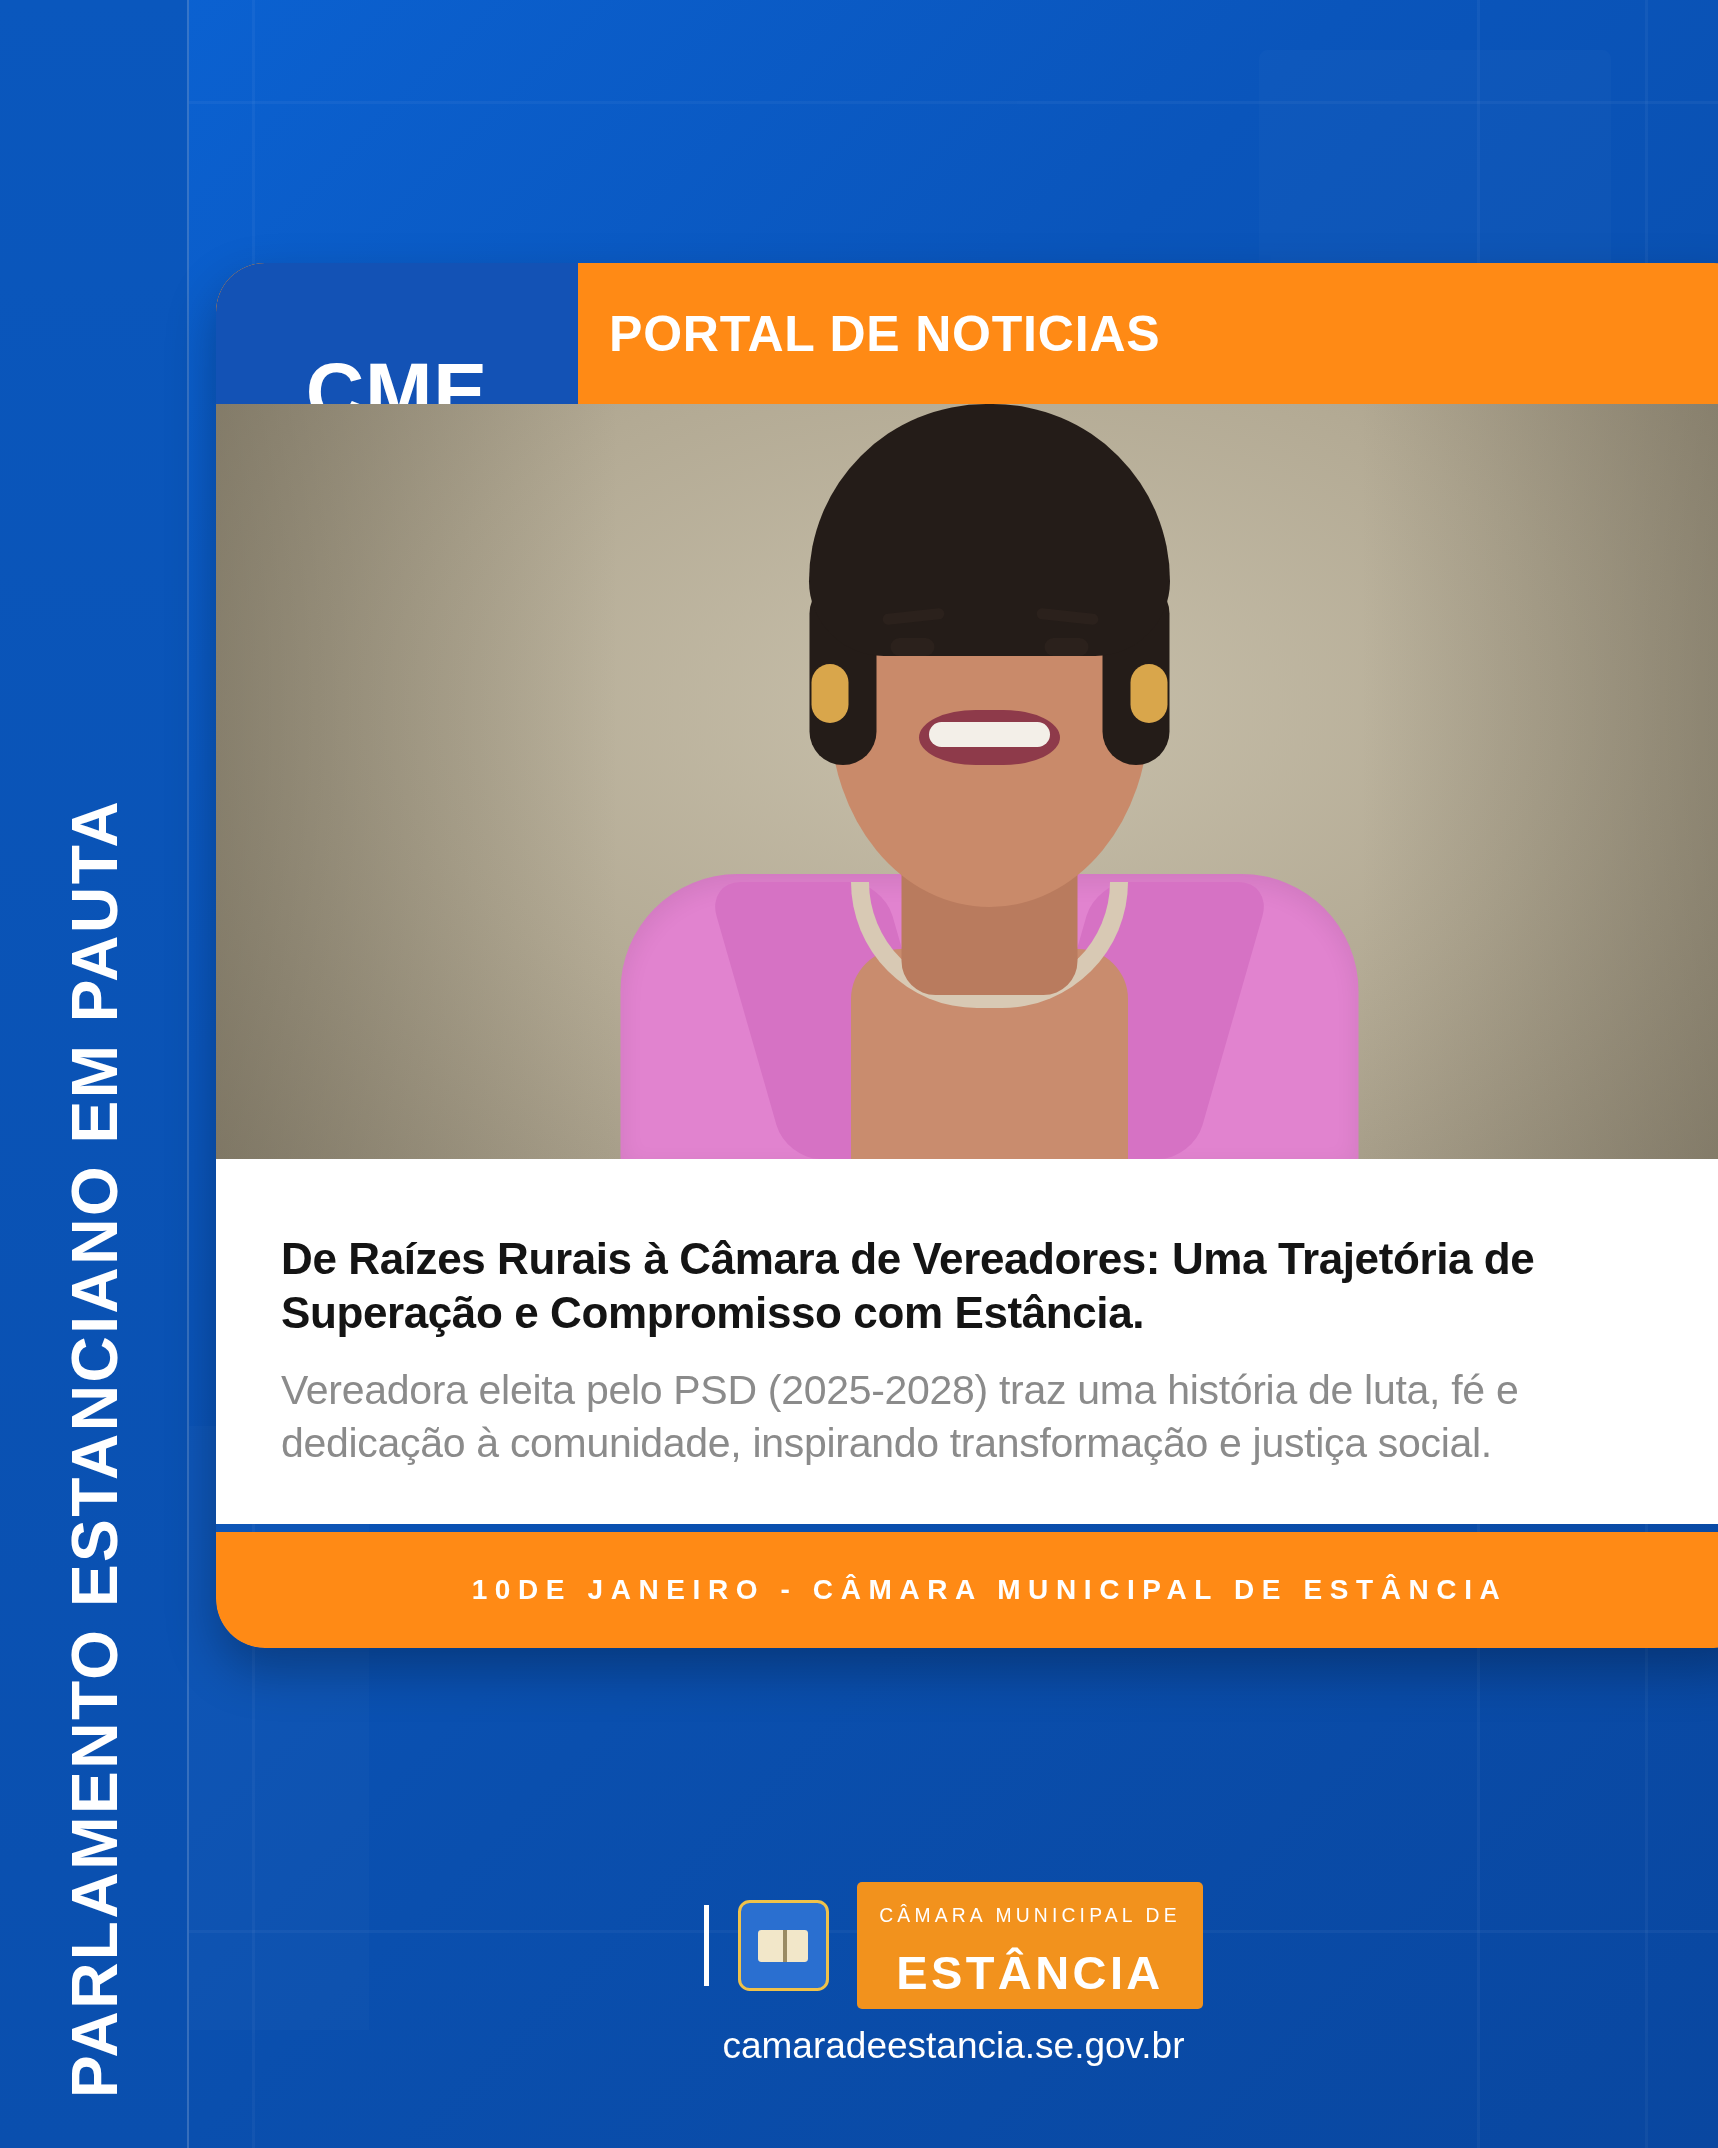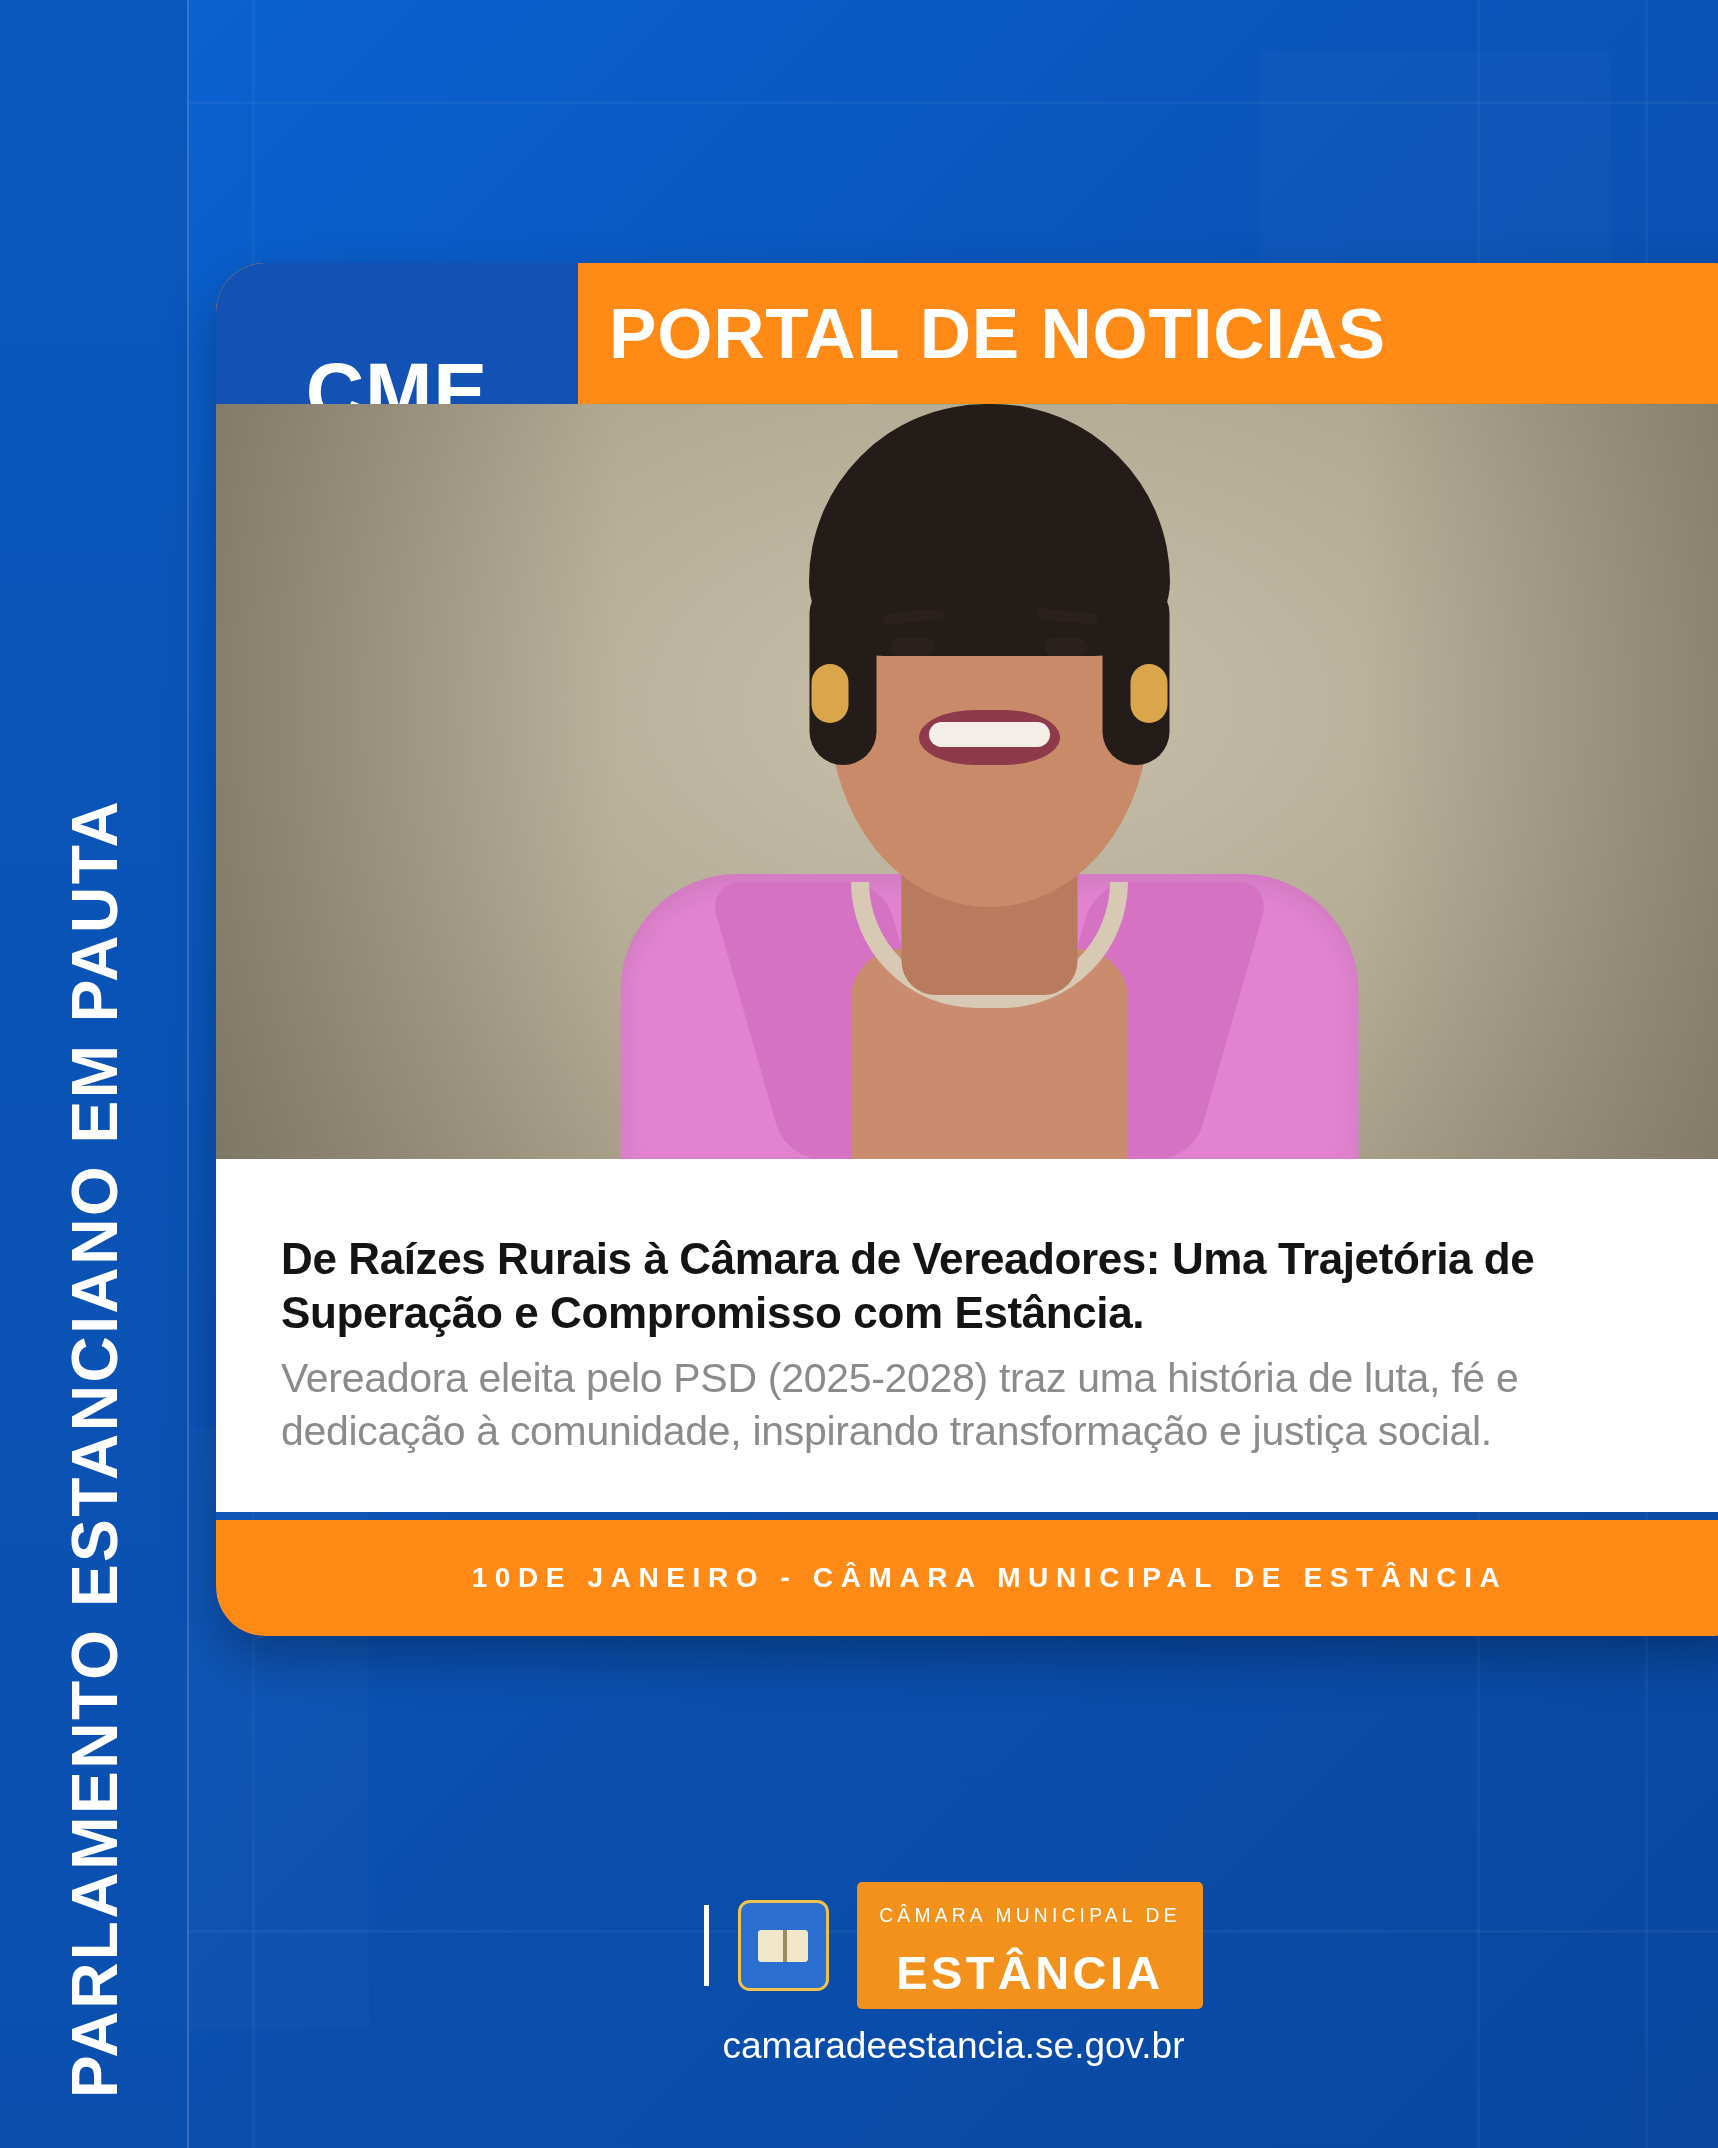--- a/index.html
+++ b/index.html
@@ -80,21 +80,21 @@
   .brand-badge span {
     color:#ffffff;
     font-size:81px;
     font-weight:bold;
     letter-spacing:0.8px;
     line-height:1;
   }
   .header-title {
     margin-left:393px;
     color:#ffffff;
-    font-size:71px;
+    font-size:50px;
     font-weight:bold;
     letter-spacing:0.8px;
     line-height:1;
     white-space:nowrap;
   }
 
   .photo-wrap {
     position:relative;
     height:755px;
     background:#b9b09b;
@@ -174,21 +174,21 @@
     padding:73px 65px 55px 65px;
   }
   .headline {
     color:#141414;
     font-size:44px;
     font-weight:bold;
     line-height:1.22;
     letter-spacing:-0.4px;
   }
   .standfirst {
-    margin-top:13px;
+    margin-top:25px;
     color:#8b8b8b;
     font-size:41px;
     line-height:1.28;
     letter-spacing:-0.3px;
   }
   .card-footer {
     background:#ff8a15;
     height:116px;
     display:flex; align-items:center; justify-content:center;
     border-bottom-left-radius:49px;

